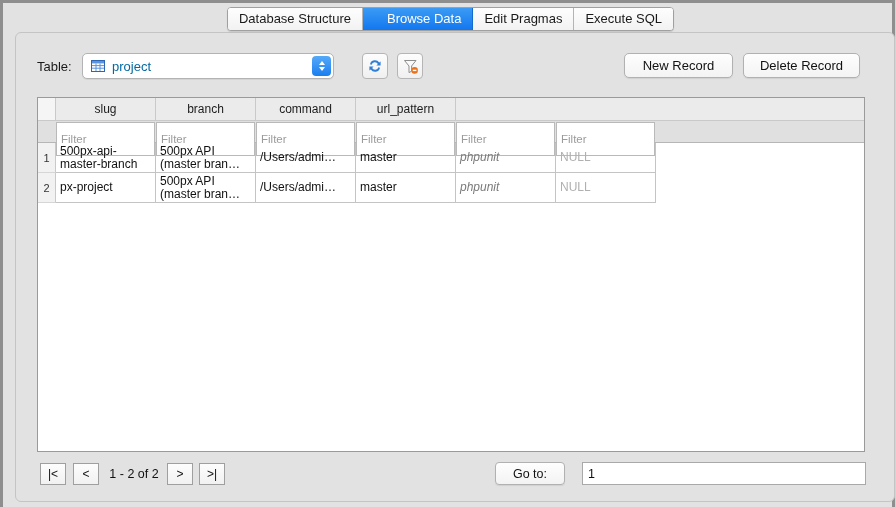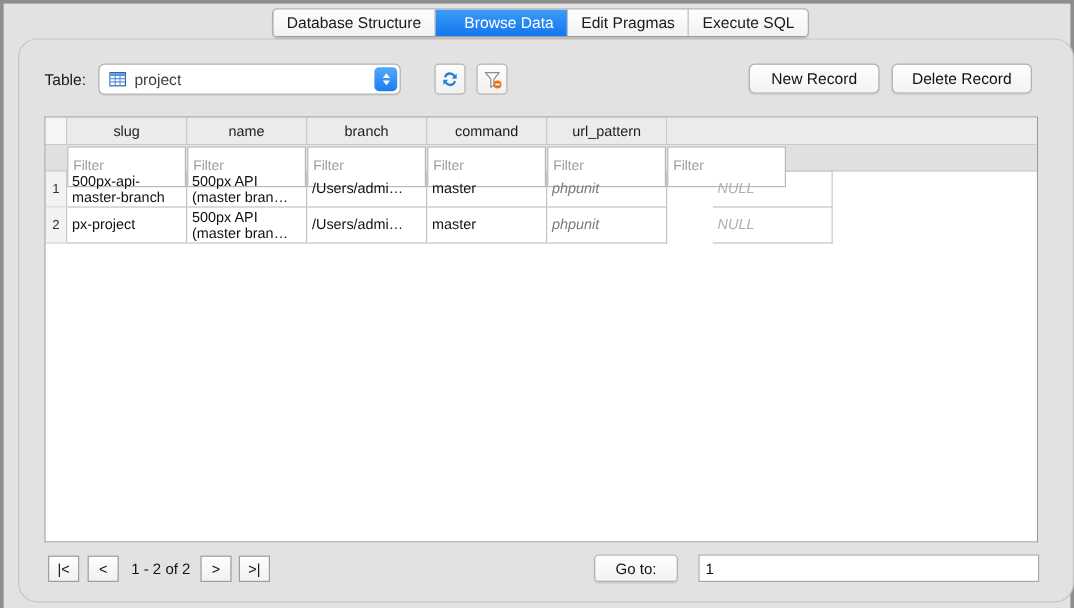--- a/index.html
+++ b/index.html
@@ -64,21 +64,21 @@
     padding-left: 24px;
   }
 
   
   #panel {
     position: absolute;
     left: 12px; top: 29px;
     width: 880px; height: 470px;
     background: #e2e2e2;
     border: 1px solid #c4c4c4;
-    border-radius: 16px;
+    border-radius: 6px;
     box-sizing: border-box;
   }
 
   
   #toolbar {
     position: absolute;
     left: 0; top: 18px;
     width: 871px; height: 34px;
   }
   #table-label {
@@ -101,21 +101,21 @@
     cursor: default;
   }
   .db-table-icon {
     margin-left: 8px;
     width: 14px; height: 14px;
     flex: 0 0 auto;
   }
   #table-select-value {
     margin-left: 7px;
     font-size: 13px;
-    color: #404040;
+    color: #0369a1;
     white-space: nowrap;
     overflow: hidden;
   }
   #table-select-stepper {
     position: absolute;
     right: 2px; top: 2px;
     width: 19px; height: 20px;
     border-radius: 4px;
     background: linear-gradient(to bottom, #55a9f8 0%, #1a7ef0 100%);
     display: flex;
@@ -277,22 +277,20 @@
     display: flex;
     align-items: center;
     cursor: default;
   }
   .data-cell.dim {
     color: #7a7a7a;
     font-style: italic;
   }
   .data-cell.null {
     color: #b0b0b0;
-    font-style: italic;
-    margin-left: 38px;
   }
   .row-filler {
     flex: 1 1 auto;
     background: #ffffff;
   }
   #grid-body-filler {
     background: #ffffff;
     height: 100%;
   }
 
@@ -415,21 +413,20 @@
 
       <div class="action-button" id="new-record-button">New Record</div>
       <div class="action-button" id="delete-record-button">Delete Record</div>
     </div>
 
     <div id="grid">
 
       <div id="grid-header-row">
         <div id="grid-corner"></div>
         <div class="col-header">slug</div>
-        <div class="col-header">name</div>
         <div class="col-header">branch</div>
         <div class="col-header">command</div>
         <div class="col-header">url_pattern</div>
         <div class="header-filler"></div>
       </div>
 
       <div id="grid-filter-row">
         <div id="filter-corner"></div>
         <div class="filter-cell">
           <input class="filter-input" placeholder="Filter" style="">

